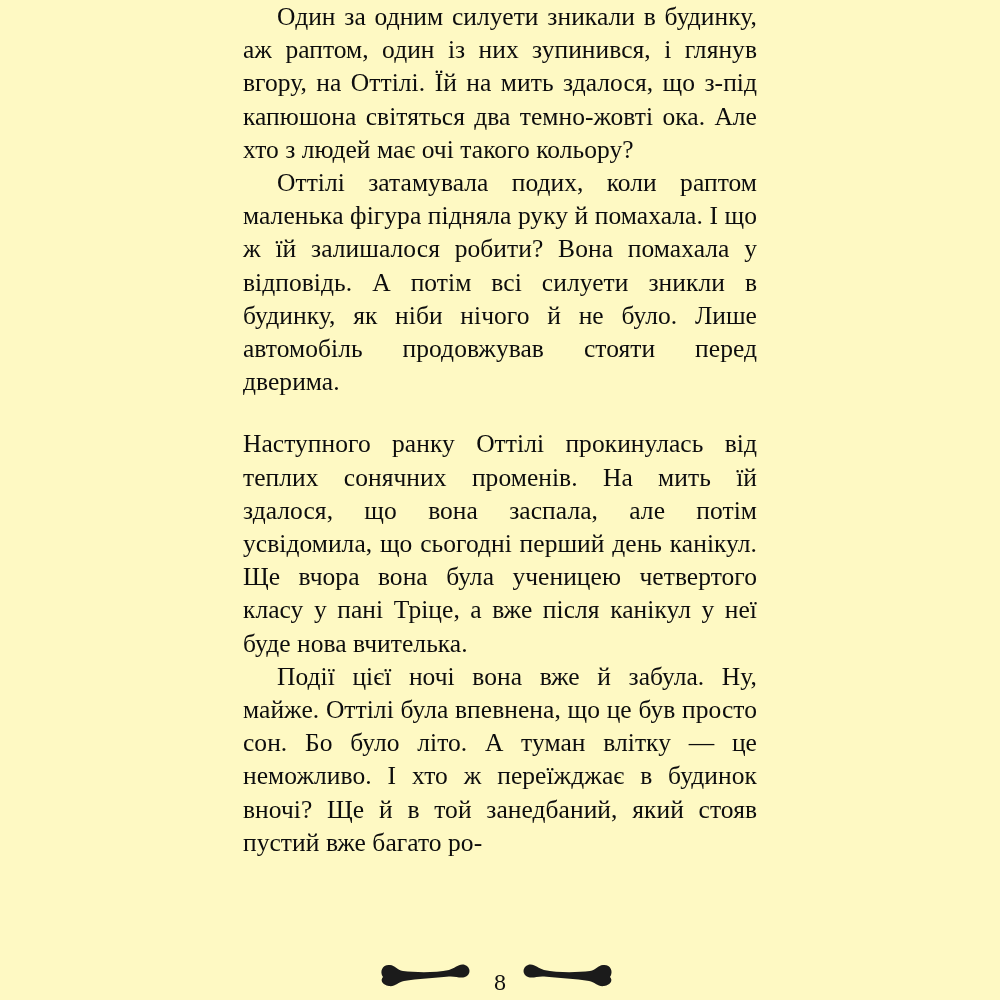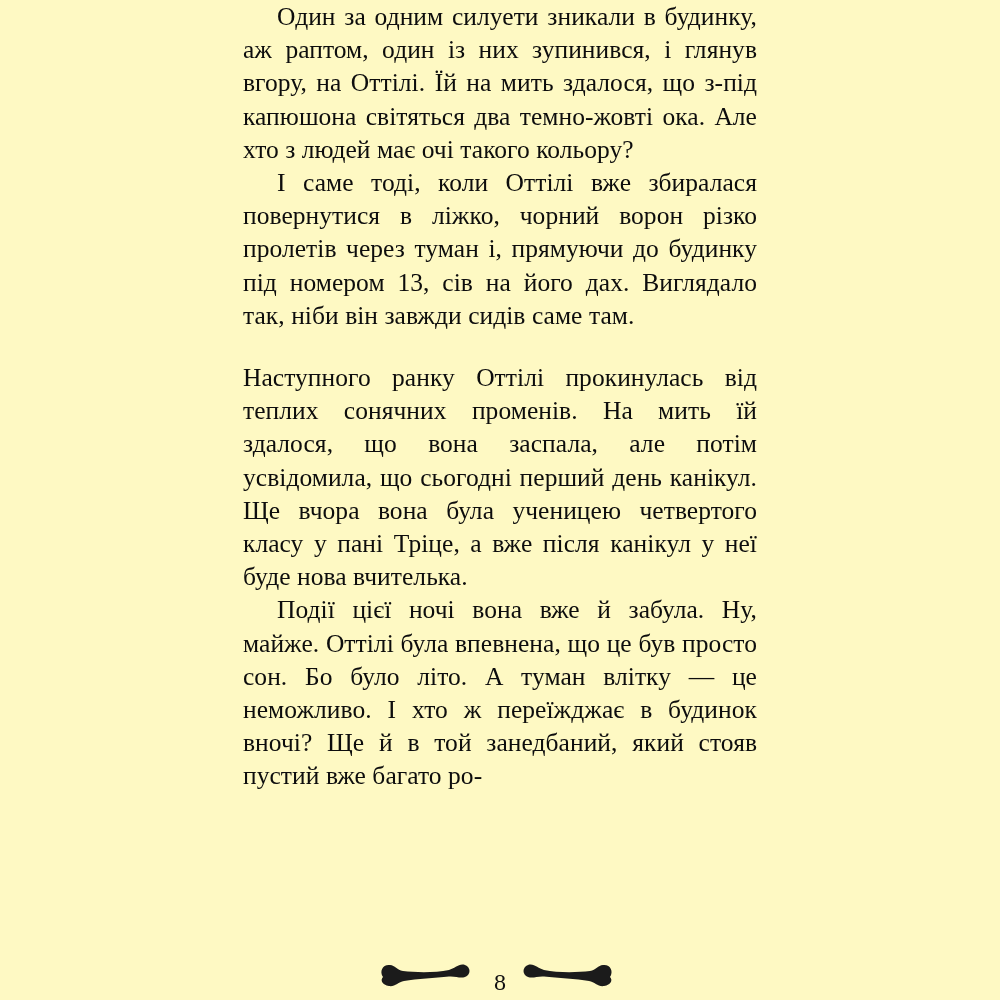--- a/index.html
+++ b/index.html
@@ -64,21 +64,21 @@
   .bone.left { left: 377px; }
   .bone.right { left: 520px; }
 </style>
 </head>
 <body>
 
 <div class="page">
 
   <div class="text-column">
     <p class="para indent first-line-up">Один за одним силуети зникали в будинку, аж раптом, один із них зупинився, і глянув вгору, на Оттілі. Їй на мить здалося, що з-під капюшона світяться два темно-жовті ока. Але хто з людей має очі такого кольору?</p>
-    <p class="para indent">І саме тоді, коли Оттілі вже збиралася повернутися в ліжко, чорний ворон різко пролетів через туман і, прямуючи до будинку під номером 13, сів на його дах. Виглядало так, ніби він завжди сидів саме там.</p>
+    <p class="para indent">Оттілі затамувала подих, коли раптом маленька фігура підняла руку й помахала. І що ж їй залишалося робити? Вона помахала у відповідь. А потім всі силуети зникли в будинку, як ніби нічого й не було. Лише автомобіль продовжував стояти перед дверима.</p>
     <div class="gap"></div>
     <p class="para">Наступного ранку Оттілі прокинулась від теплих сонячних променів. На мить їй здалося, що вона заспала, але потім усвідомила, що сьогодні перший день канікул. Ще вчора вона була ученицею четвертого класу у пані Тріце, а вже після канікул у неї буде нова вчителька.</p>
     <p class="para indent">Події цієї ночі вона вже й забула. Ну, майже. Оттілі була впевнена, що це був просто сон. Бо було літо. А туман влітку — це неможливо. І хто ж переїжджає в будинок вночі? Ще й в той занедбаний, який стояв пустий вже багато ро-</p>
   </div>
 
   <div class="footer">
     <span class="bone left">
       <svg width="96" height="34" viewBox="0 0 96 34" xmlns="http://www.w3.org/2000/svg">
         <path d="M6 18 C2 12 6 5 13 6 C18 6.5 20 11 26 12 C38 13.5 58 14 72 11 C78 9.5 82 4 88 6 C94 8 94 16 88 18 C83 19.8 79 17 72 17.5 C58 18.6 40 20 27 22 C21 23 18 28 12 27 C5 26 3 21 6 18 Z" fill="#1b1b1b"></path>
       </svg>

